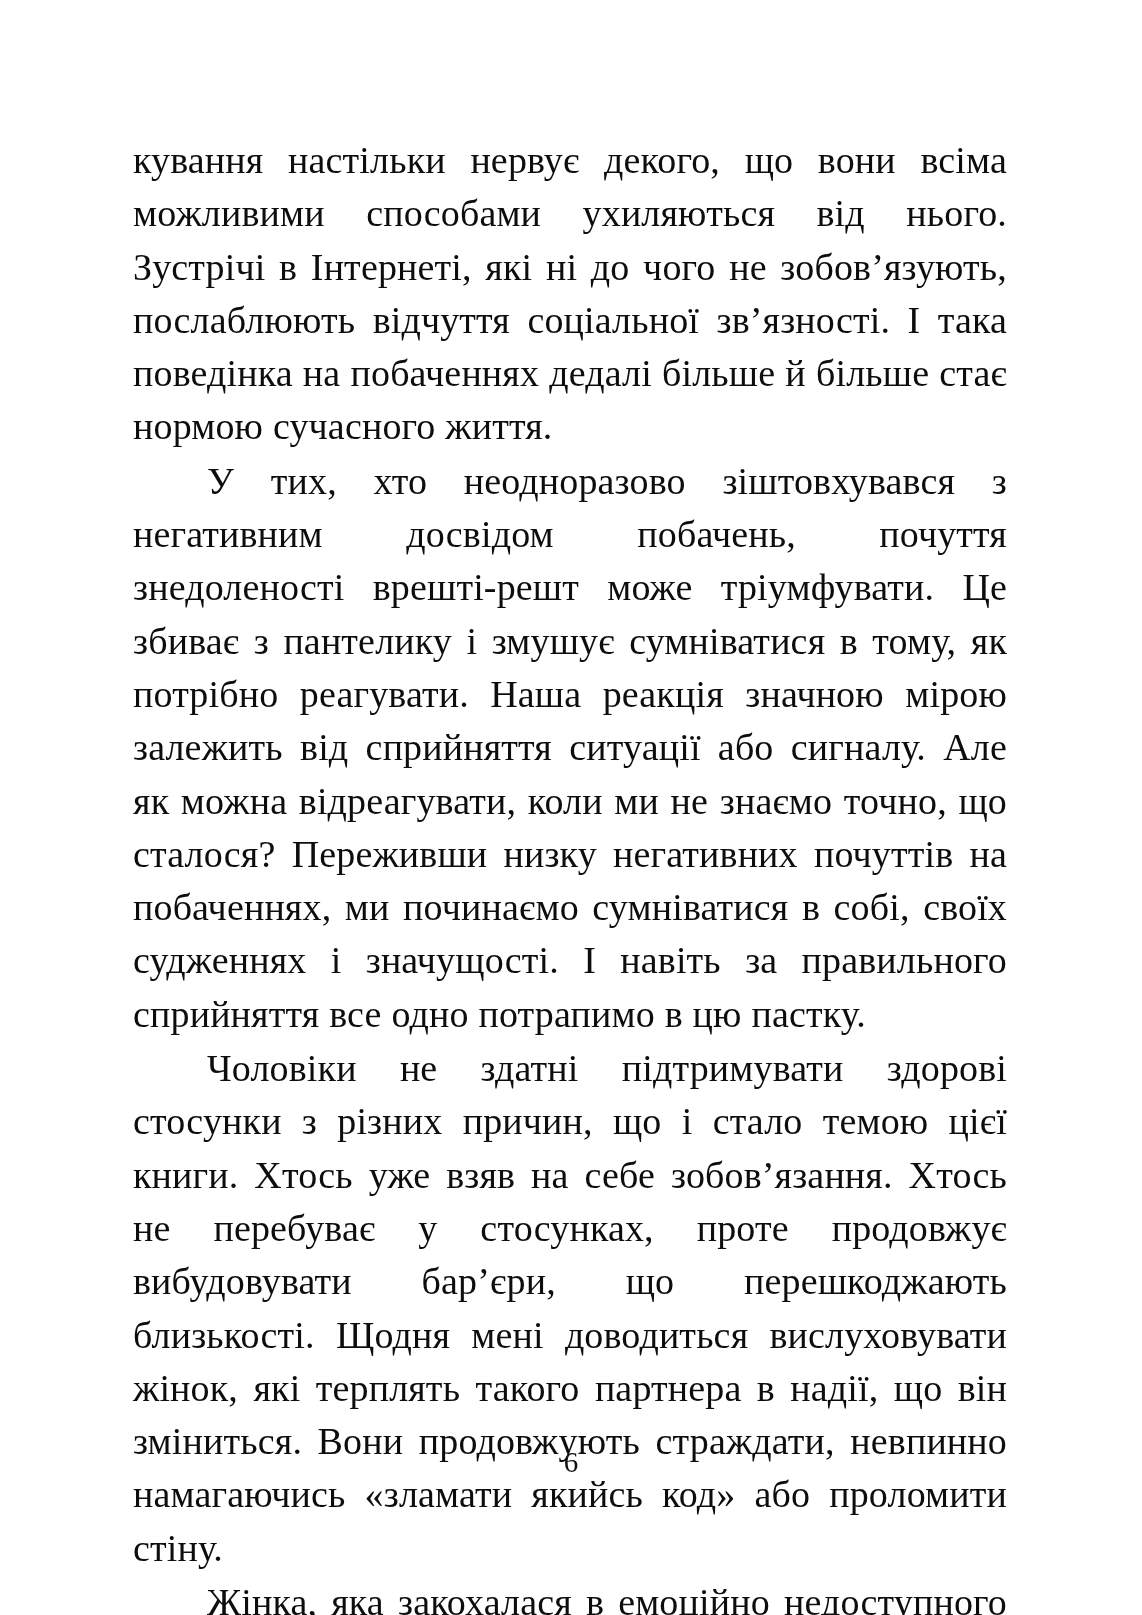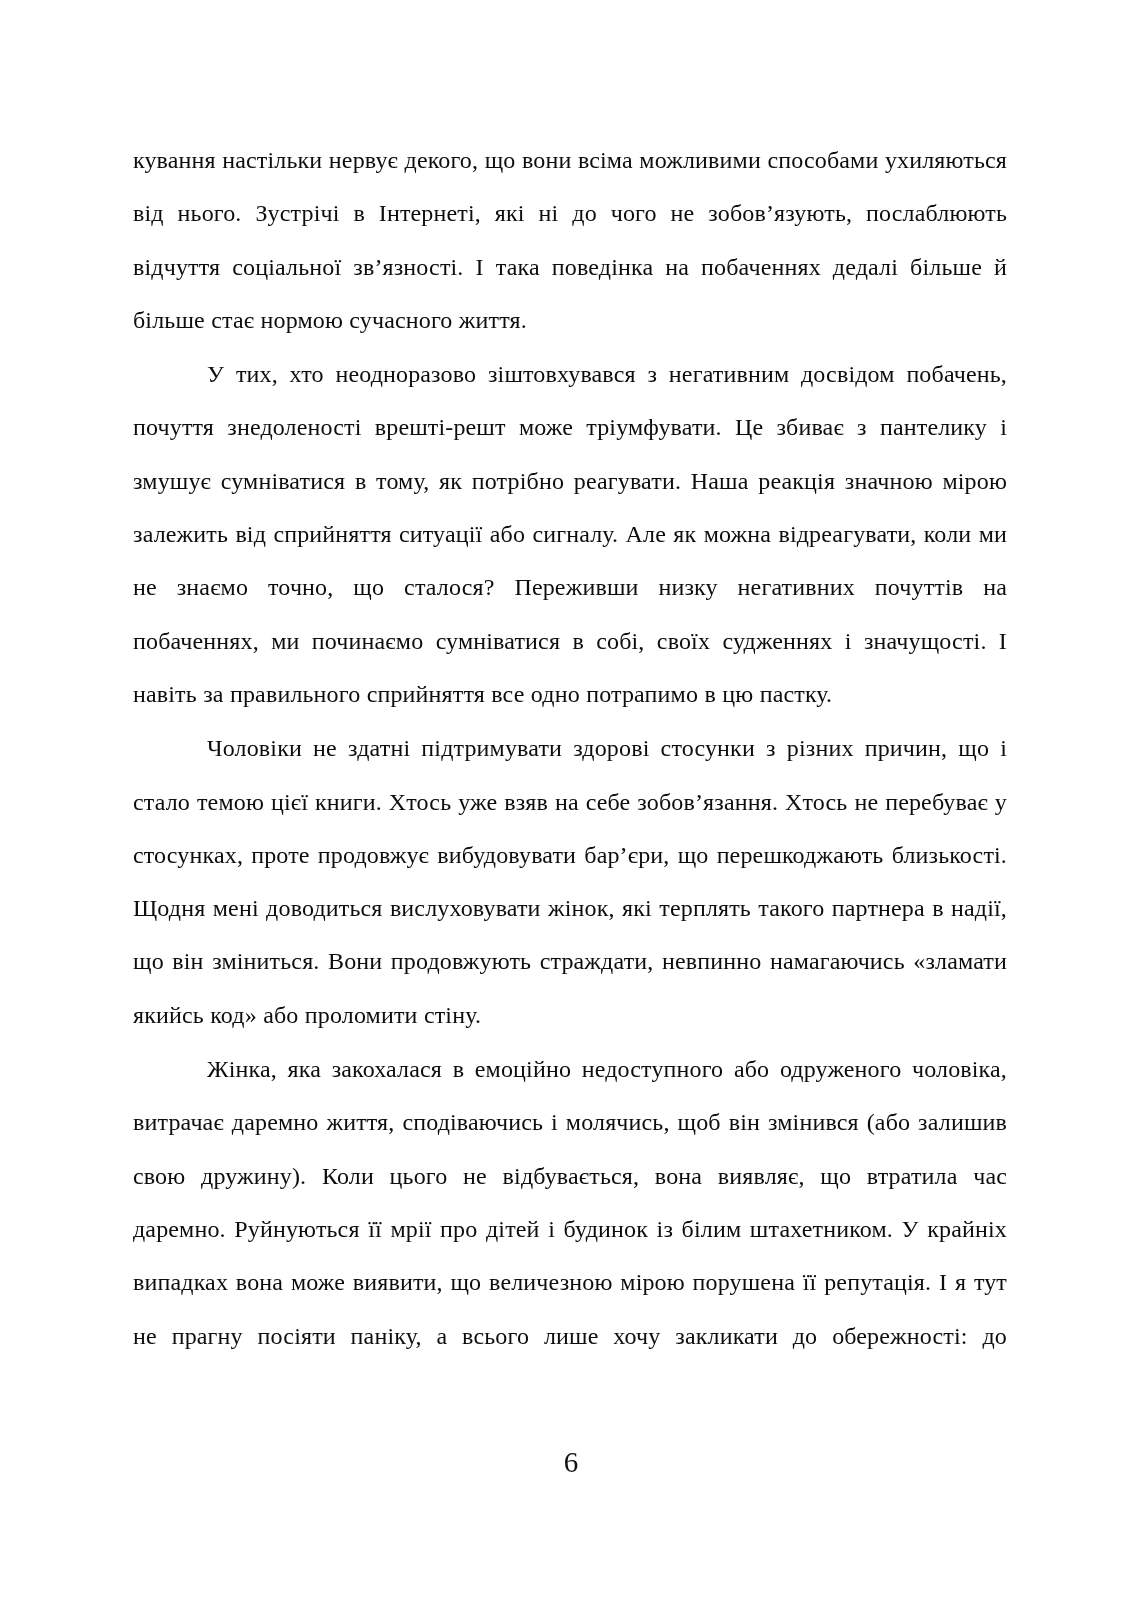--- a/index.html
+++ b/index.html
@@ -21,21 +21,21 @@
   .text-block {
     position: absolute;
     left: 133px;
     top: 134px;
     width: 874px;
   }
 
   .para {
     margin: 0 0 0 0;
     font-family: "Liberation Serif", "DejaVu Serif", serif;
-    font-size: 24px;
+    font-size: 38px;
     line-height: 53.3px;
     color: #0d0d0d;
     text-align: justify;
     text-justify: inter-word;
     hyphens: manual;
     -webkit-hyphens: manual;
     word-spacing: 0.2px;
     letter-spacing: 0.15px;
   }
 

